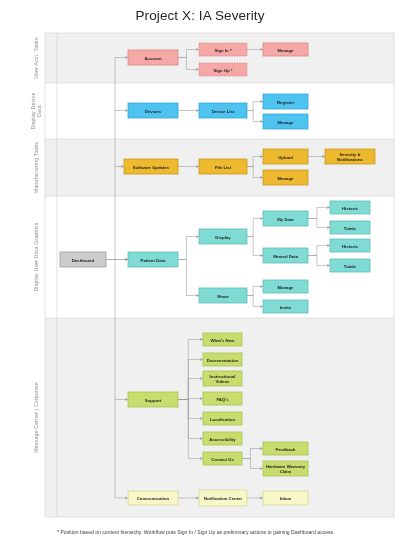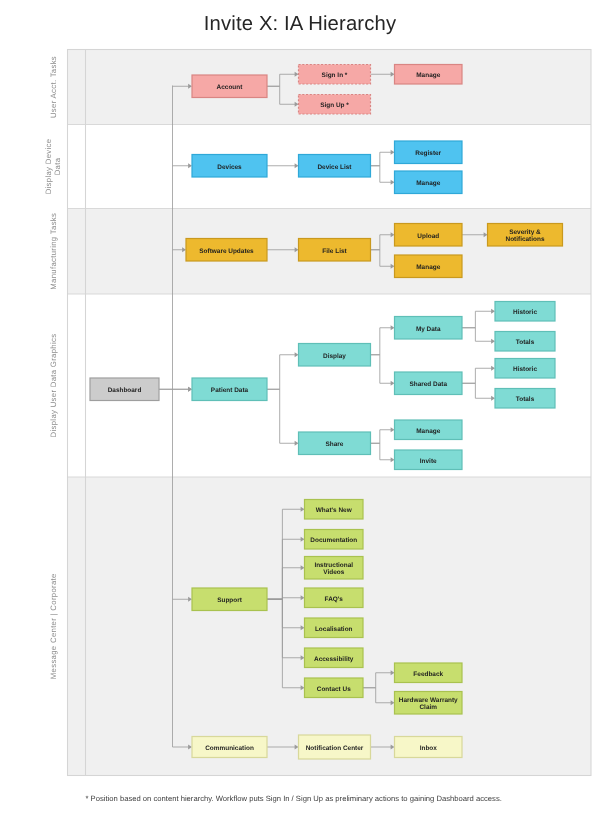--- a/index.html
+++ b/index.html
@@ -11,21 +11,21 @@
   .band-label{font-size:5.2px;fill:#8c8c8c;font-family:"Liberation Sans",sans-serif;letter-spacing:.2px;}
   .node-label{font-size:4.3px;font-weight:bold;fill:#1f1f1f;
        font-family:"Liberation Sans",sans-serif;text-anchor:middle;}
   .footnote-text{font-size:5.1px;fill:#3d3d3d;font-family:"Liberation Sans",sans-serif;}
   .edge{stroke:#9b9b9b;stroke-width:.55px;fill:none;}
   .arrow-head{fill:#9b9b9b;}
 </style>
 </head>
 <body>
 
-<div id="page-title">Invite X: IA Hierarchy</div>
+<div id="page-title">Project X: IA Severity</div>
 
 <svg id="diagram-canvas" viewBox="0 0 400 542">
   <g id="bands-layer">
       <rect x="45" y="33" width="349" height="50" fill="#F0F0F0"></rect>
       <rect x="45" y="83" width="349" height="56" fill="#FFFFFF"></rect>
       <rect x="45" y="139" width="349" height="57" fill="#F0F0F0"></rect>
       <rect x="45" y="196" width="349" height="122" fill="#FFFFFF"></rect>
       <rect x="45" y="318" width="349" height="199" fill="#F0F0F0"></rect>
     </g>
   <g id="frame-layer">

